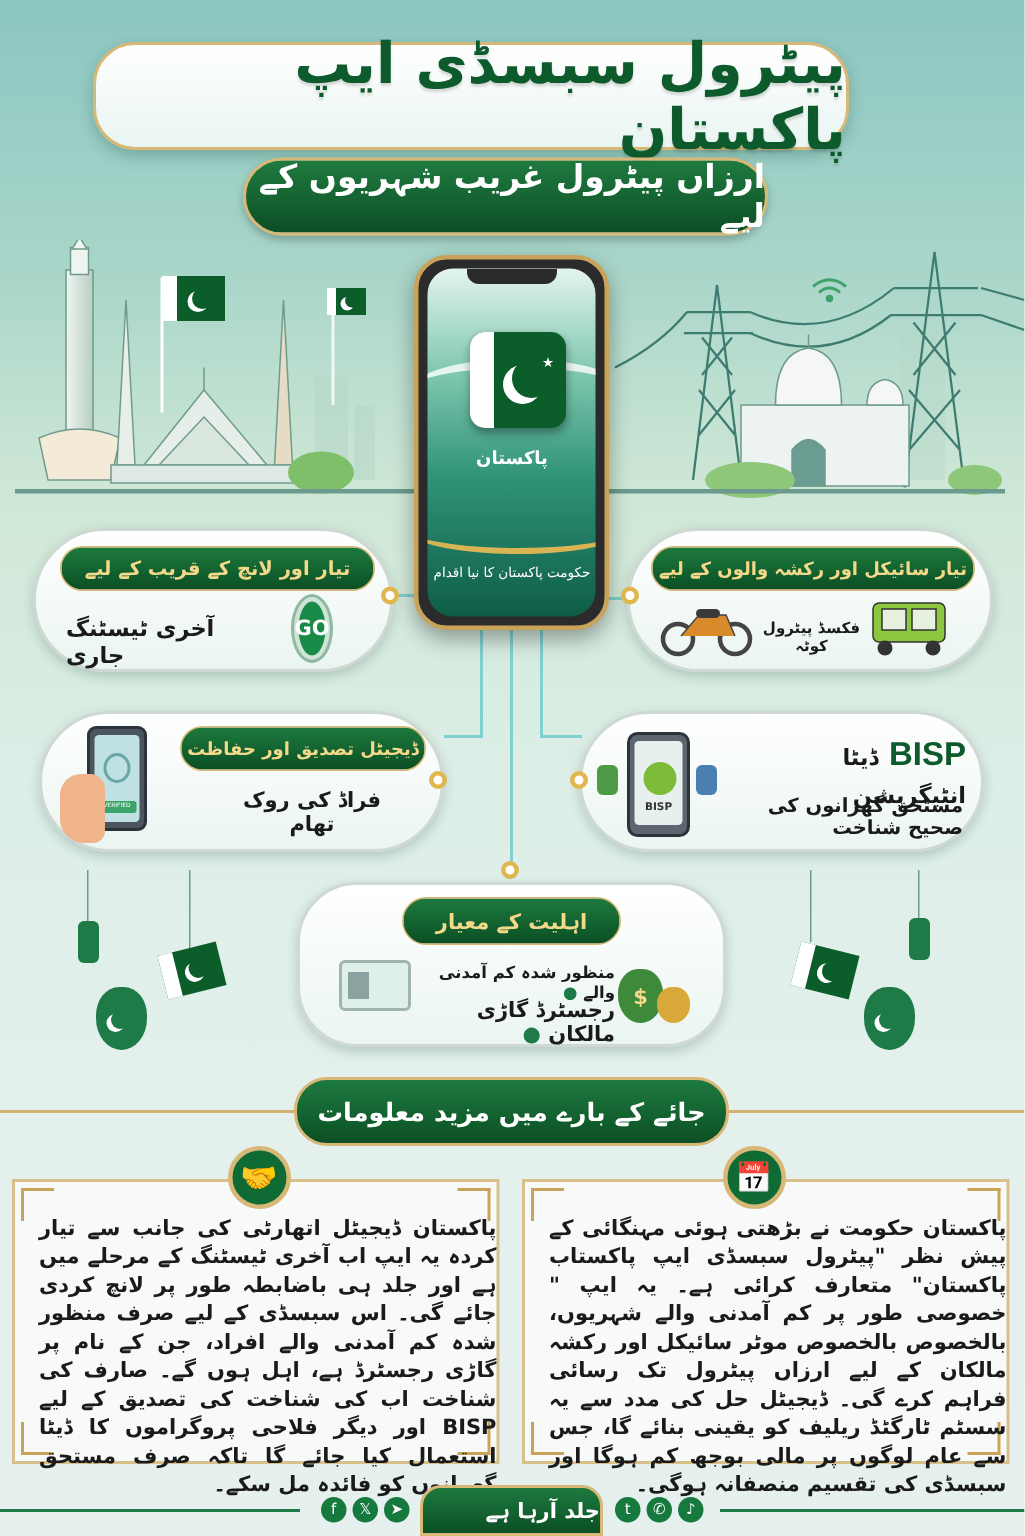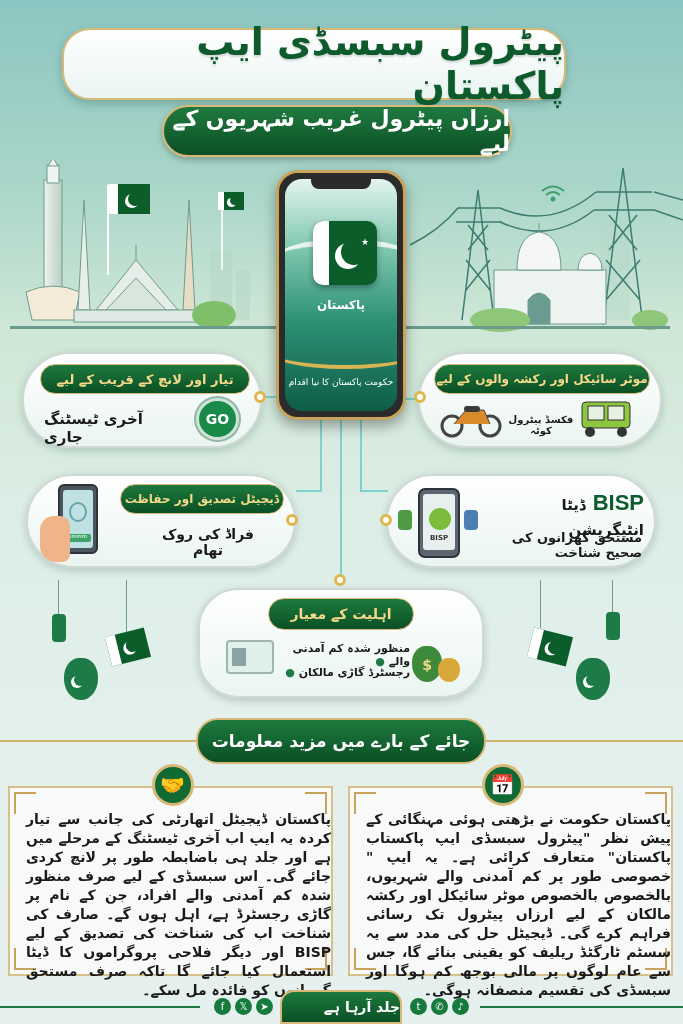--- a/index.html
+++ b/index.html
@@ -17,21 +17,21 @@
 .app-icon .white{position:absolute;left:0;top:0;width:16px;height:100%;background:#fff}
 .swoosh{position:absolute;left:-10px;top:60px;width:140px;height:40px;border-top:6px solid #fff;border-radius:50%;opacity:.8}
 .phone-title{position:absolute;top:118px;left:0;right:0;text-align:center;color:#fff;font-size:12px;font-weight:bold;line-height:17px}
 .gold-arc{position:absolute;left:-20px;top:150px;width:160px;height:40px;border-bottom:4px solid #d8b454;border-radius:50%}
 .phone-tag{position:absolute;top:198px;left:0;right:0;text-align:center;color:#fff;font-size:9px}
 .card{background:linear-gradient(180deg,#ffffff,#eaf5f1);border:2px solid #cfd8d2;border-radius:48px;box-shadow:0 3px 8px rgba(0,50,40,.2)}
 .pill{background:linear-gradient(180deg,#1d7a3e,#0b4f24);border:1.5px solid #d8b877;border-radius:16px;color:#f4d98a;font-weight:bold;display:flex;align-items:center;justify-content:center}
 .dot{width:12px;height:12px;border-radius:50%;background:#fff;border:3px solid #e0b64f}
 .line{background:#7fd0d0}
 .card-text{color:#1a1a1a;font-weight:bold}
-.go-btn{width:43px;height:42px;border-radius:50%;background:#1a8a48;border:3px solid #cfe4d8;box-shadow:0 0 0 2px #8fb8a2;color:#fff;font-weight:bold;font-size:14px;display:flex;align-items:center;justify-content:center;direction:ltr}
+.go-btn{width:24px;height:42px;border-radius:50%;background:#1a8a48;border:3px solid #cfe4d8;box-shadow:0 0 0 2px #8fb8a2;color:#fff;font-weight:bold;font-size:14px;display:flex;align-items:center;justify-content:center;direction:ltr}
 .section-banner{left:196px;top:718px;width:290px;height:46px;background:linear-gradient(180deg,#1d7a3e,#0b4f24);border:2px solid #d8b877;border-radius:22px;display:flex;align-items:center;justify-content:center}
 .section-banner span{color:#fff;font-size:17px;font-weight:bold}
 .gold-rule{height:2px;background:#d1b26e}
 .info-box{top:786px;width:325px;height:190px;background:#f7faf8;border:2px solid #d8c08a}
 .corner{position:absolute;width:22px;height:22px;border:2px solid #c9a35a}
 .circle-icon{width:42px;height:42px;border-radius:50%;background:#0f6a33;border:3px solid #d8b877;display:flex;align-items:center;justify-content:center;color:#fff;font-size:20px}
 .para{position:absolute;left:16px;right:0;top:22px;font-size:14px;line-height:19px;color:#1a1a1a;text-align:justify;font-weight:bold}
 .footer-btn{left:280px;top:990px;width:122px;height:34px;background:linear-gradient(180deg,#1d7a3e,#0b4f24);border:2px solid #d8b877;border-radius:14px 14px 0 0;display:flex;align-items:center;justify-content:flex-start}
 .footer-btn span{color:#fff;font-size:14px;font-weight:bold}
 .social{width:17px;height:17px;border-radius:50%;background:#167a3f;color:#fff;font-size:10px;display:flex;align-items:center;justify-content:center;direction:ltr}
@@ -144,21 +144,21 @@
 </div>
 
 <div class="abs card" style="left:22px;top:352px;width:240px;height:96px">
   <div class="abs pill" style="left:16px;top:10px;width:210px;height:30px;font-size:13px">تیار اور لانچ کے قریب کے لیے</div>
   <div class="abs go-btn" style="left:172px;top:44px">GO</div>
   <div class="abs card-text" style="left:20px;top:56px;width:140px;text-align:left;font-size:15px">آخری ٹیسٹنگ جاری</div>
 </div>
 <div class="abs dot" style="left:254px;top:391px"></div>
 
 <div class="abs card" style="left:418px;top:352px;width:244px;height:96px">
-  <div class="abs pill" style="left:14px;top:10px;width:216px;height:30px;font-size:12px">موٹر سائیکل اور رکشہ والوں کے لیے</div>
+  <div class="abs pill" style="left:14px;top:10px;width:216px;height:30px;font-size:12px">تیار سائیکل اور رکشہ والوں کے لیے</div>
   <svg class="abs" style="left:158px;top:44px" width="56" height="40">
     <rect x="4" y="4" width="48" height="26" rx="4" fill="#8dc63f" stroke="#333"></rect>
     <rect x="10" y="8" width="16" height="14" fill="#e7f1e0" stroke="#333"></rect>
     <rect x="30" y="8" width="16" height="14" fill="#e7f1e0" stroke="#333"></rect>
     <circle cx="12" cy="34" r="5" fill="#333"></circle>
       <circle cx="44" cy="34" r="5" fill="#333"></circle>
   </svg>
   <div class="abs card-text" style="left:86px;top:60px;width:70px;text-align:center;font-size:10px">فکسڈ پیٹرول کوٹہ</div>
   <svg class="abs" style="left:20px;top:48px" width="62" height="36">
     <circle cx="12" cy="24" r="10" fill="none" stroke="#444" stroke-width="3"></circle>
@@ -221,21 +221,21 @@
 <div class="abs dot" style="left:334px;top:574px"></div>
 <div class="abs card" style="left:198px;top:588px;width:286px;height:110px;border-radius:40px">
   <div class="abs pill" style="left:68px;top:8px;width:146px;height:32px;font-size:14px">اہلیت کے معیار</div>
   <div class="abs" style="left:212px;top:50px;width:50px;height:46px">
     <div style="position:absolute;left:0;top:6px;width:30px;height:36px;background:#3d8a3b;border-radius:45% 45% 50% 50%;color:#f4d98a;font-size:14px;font-weight:bold;text-align:center;line-height:38px;direction:ltr">$</div>
     <div style="position:absolute;left:26px;top:18px;width:22px;height:24px;background:#d9a83a;border-radius:45% 45% 50% 50%"></div>
   </div>
   <div class="abs card-text" style="left:80px;top:52px;width:130px;text-align:right;font-size:11px">
     <span>منظور شدہ کم آمدنی والے</span> <span style="color:#1e7a46">●</span>
   </div>
-  <div class="abs card-text" style="left:80px;top:76px;width:130px;text-align:right;font-size:11px">
+  <div class="abs card-text" style="left:80px;top:76px;width:130px;text-align:right;font-size:14px">
     <span>رجسٹرڈ گاڑی مالکان</span> <span style="color:#1e7a46">●</span>
   </div>
   <div class="abs" style="left:26px;top:50px;width:48px;height:34px;background:#dff0ea;border:2px solid #9fb5ad;border-radius:4px">
     <div style="position:absolute;left:4px;top:6px;width:14px;height:18px;background:#8ba3a0"></div>
   </div>
 </div>
 
 <div class="abs gold-rule" style="left:0;top:740px;width:196px"></div>
 <div class="abs gold-rule" style="left:486px;top:740px;width:197px"></div>
 <div class="abs section-banner">

